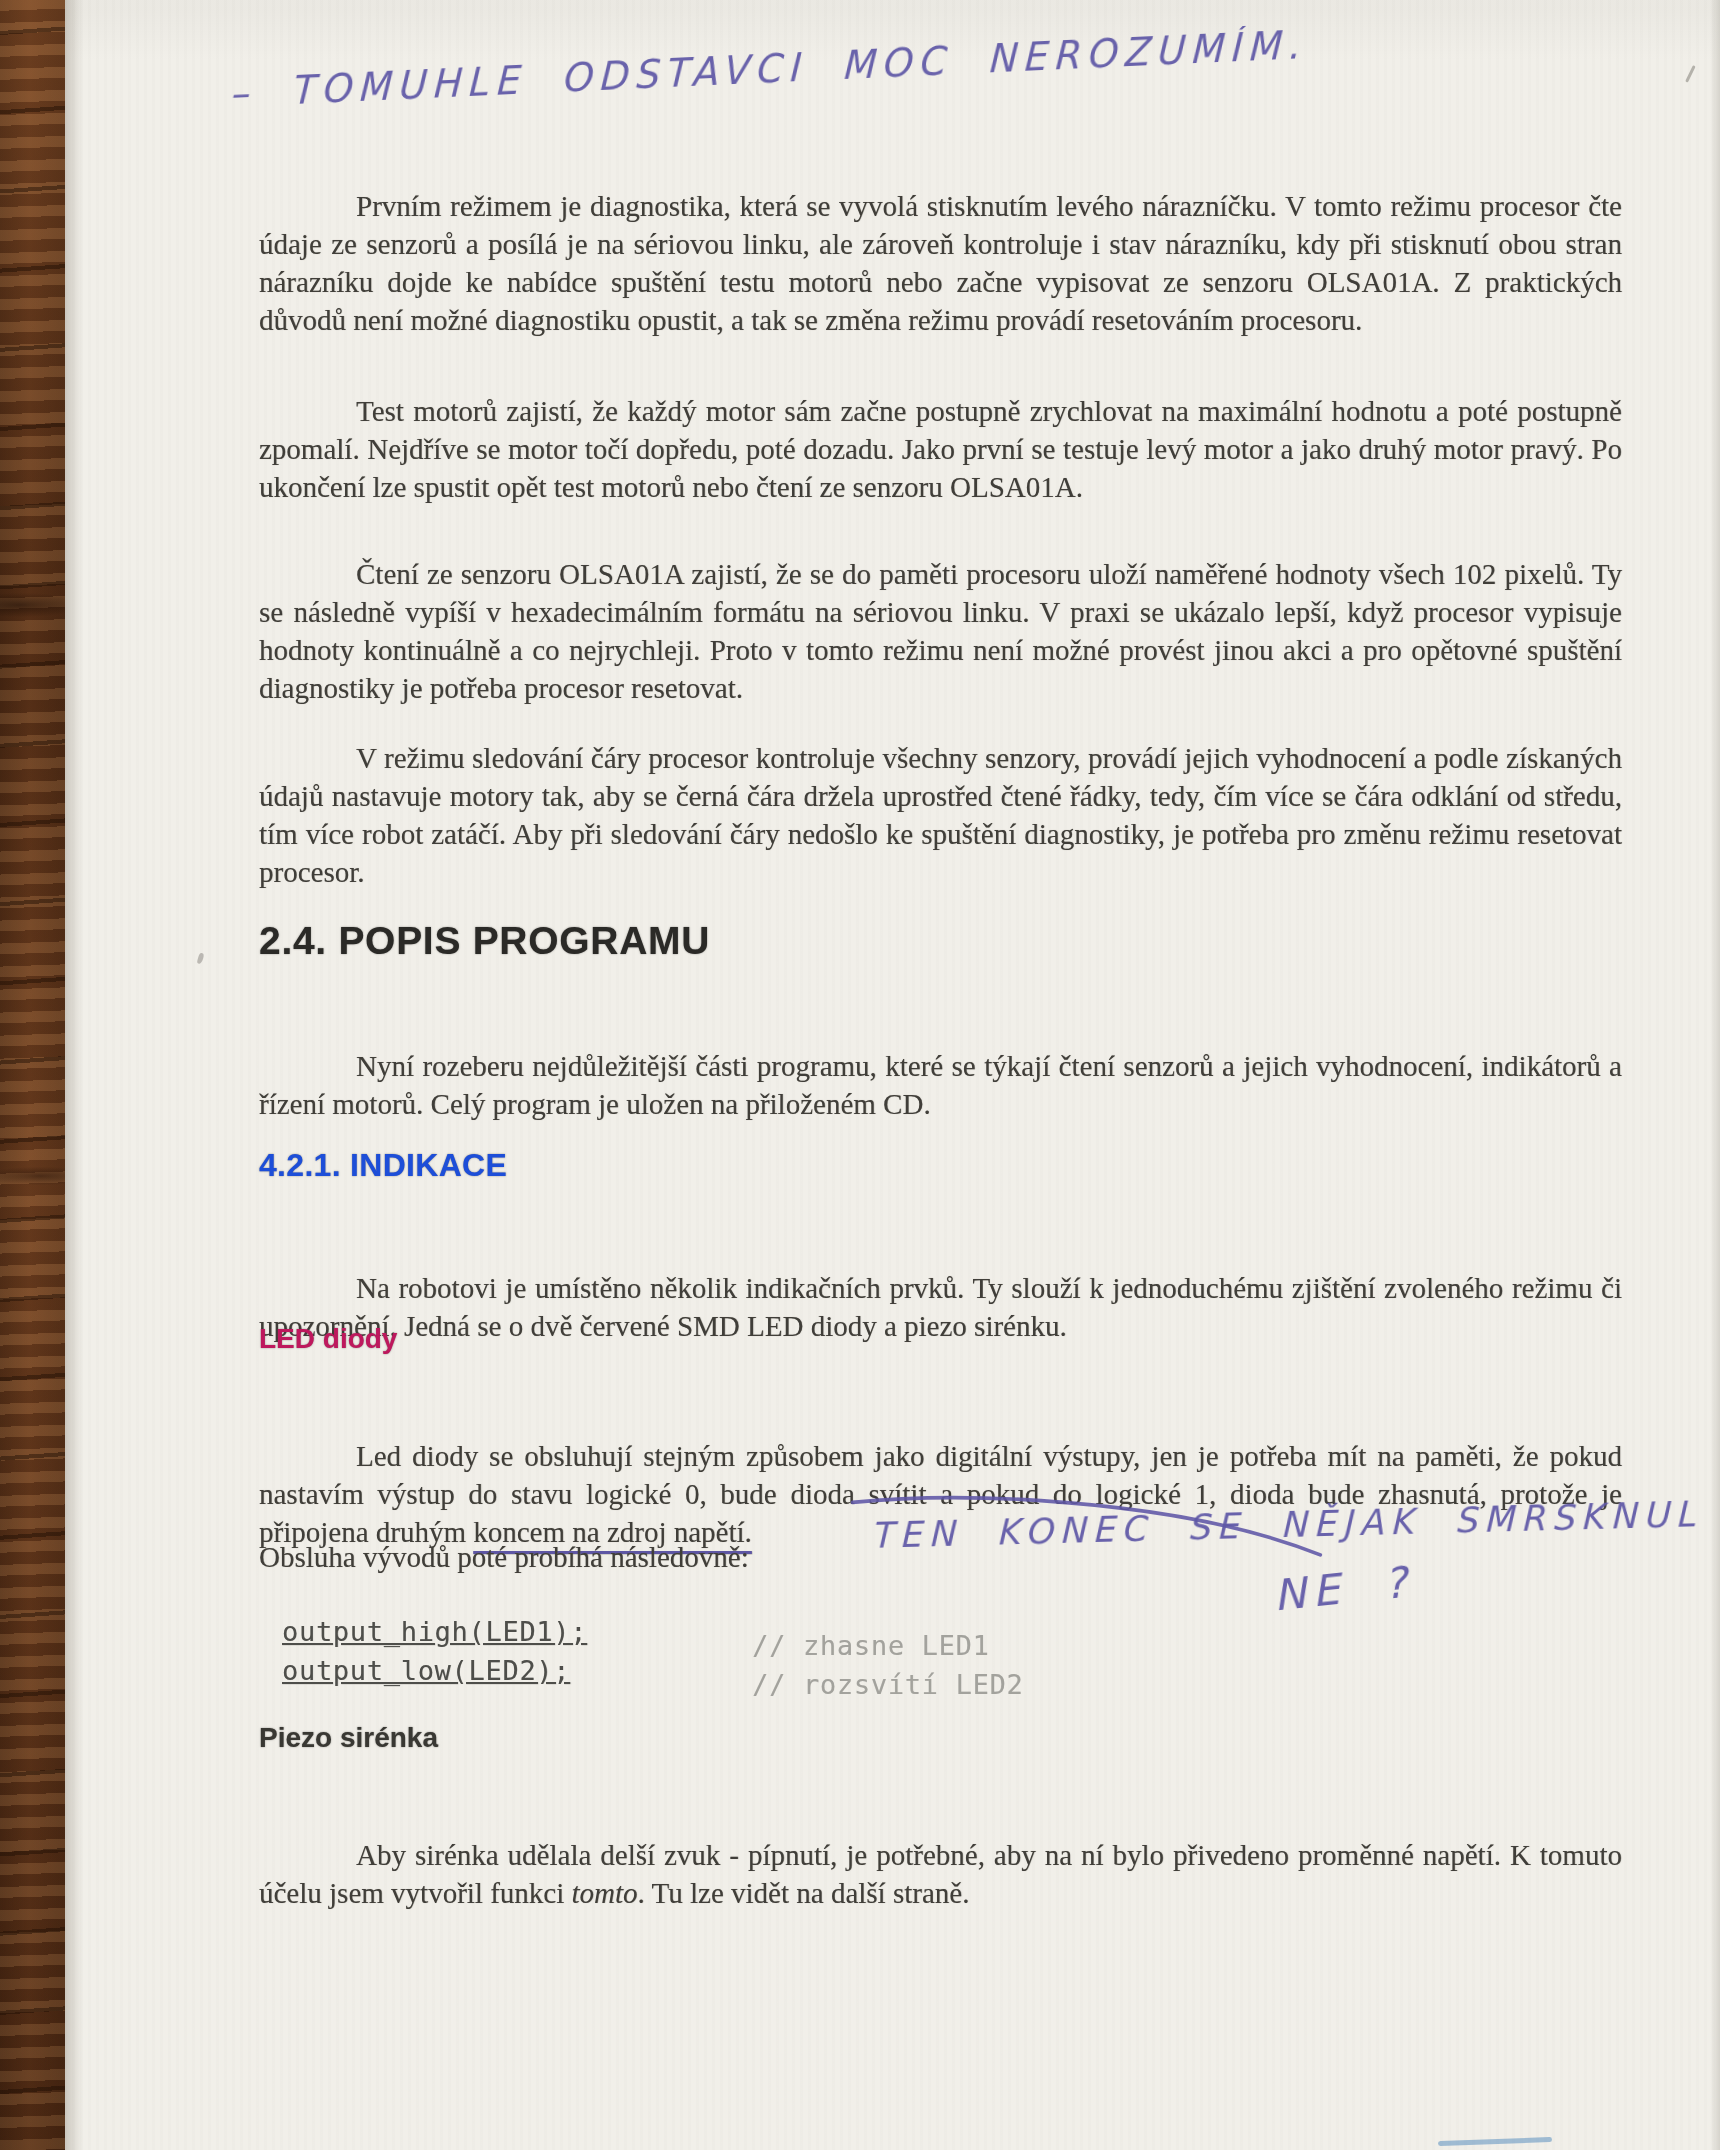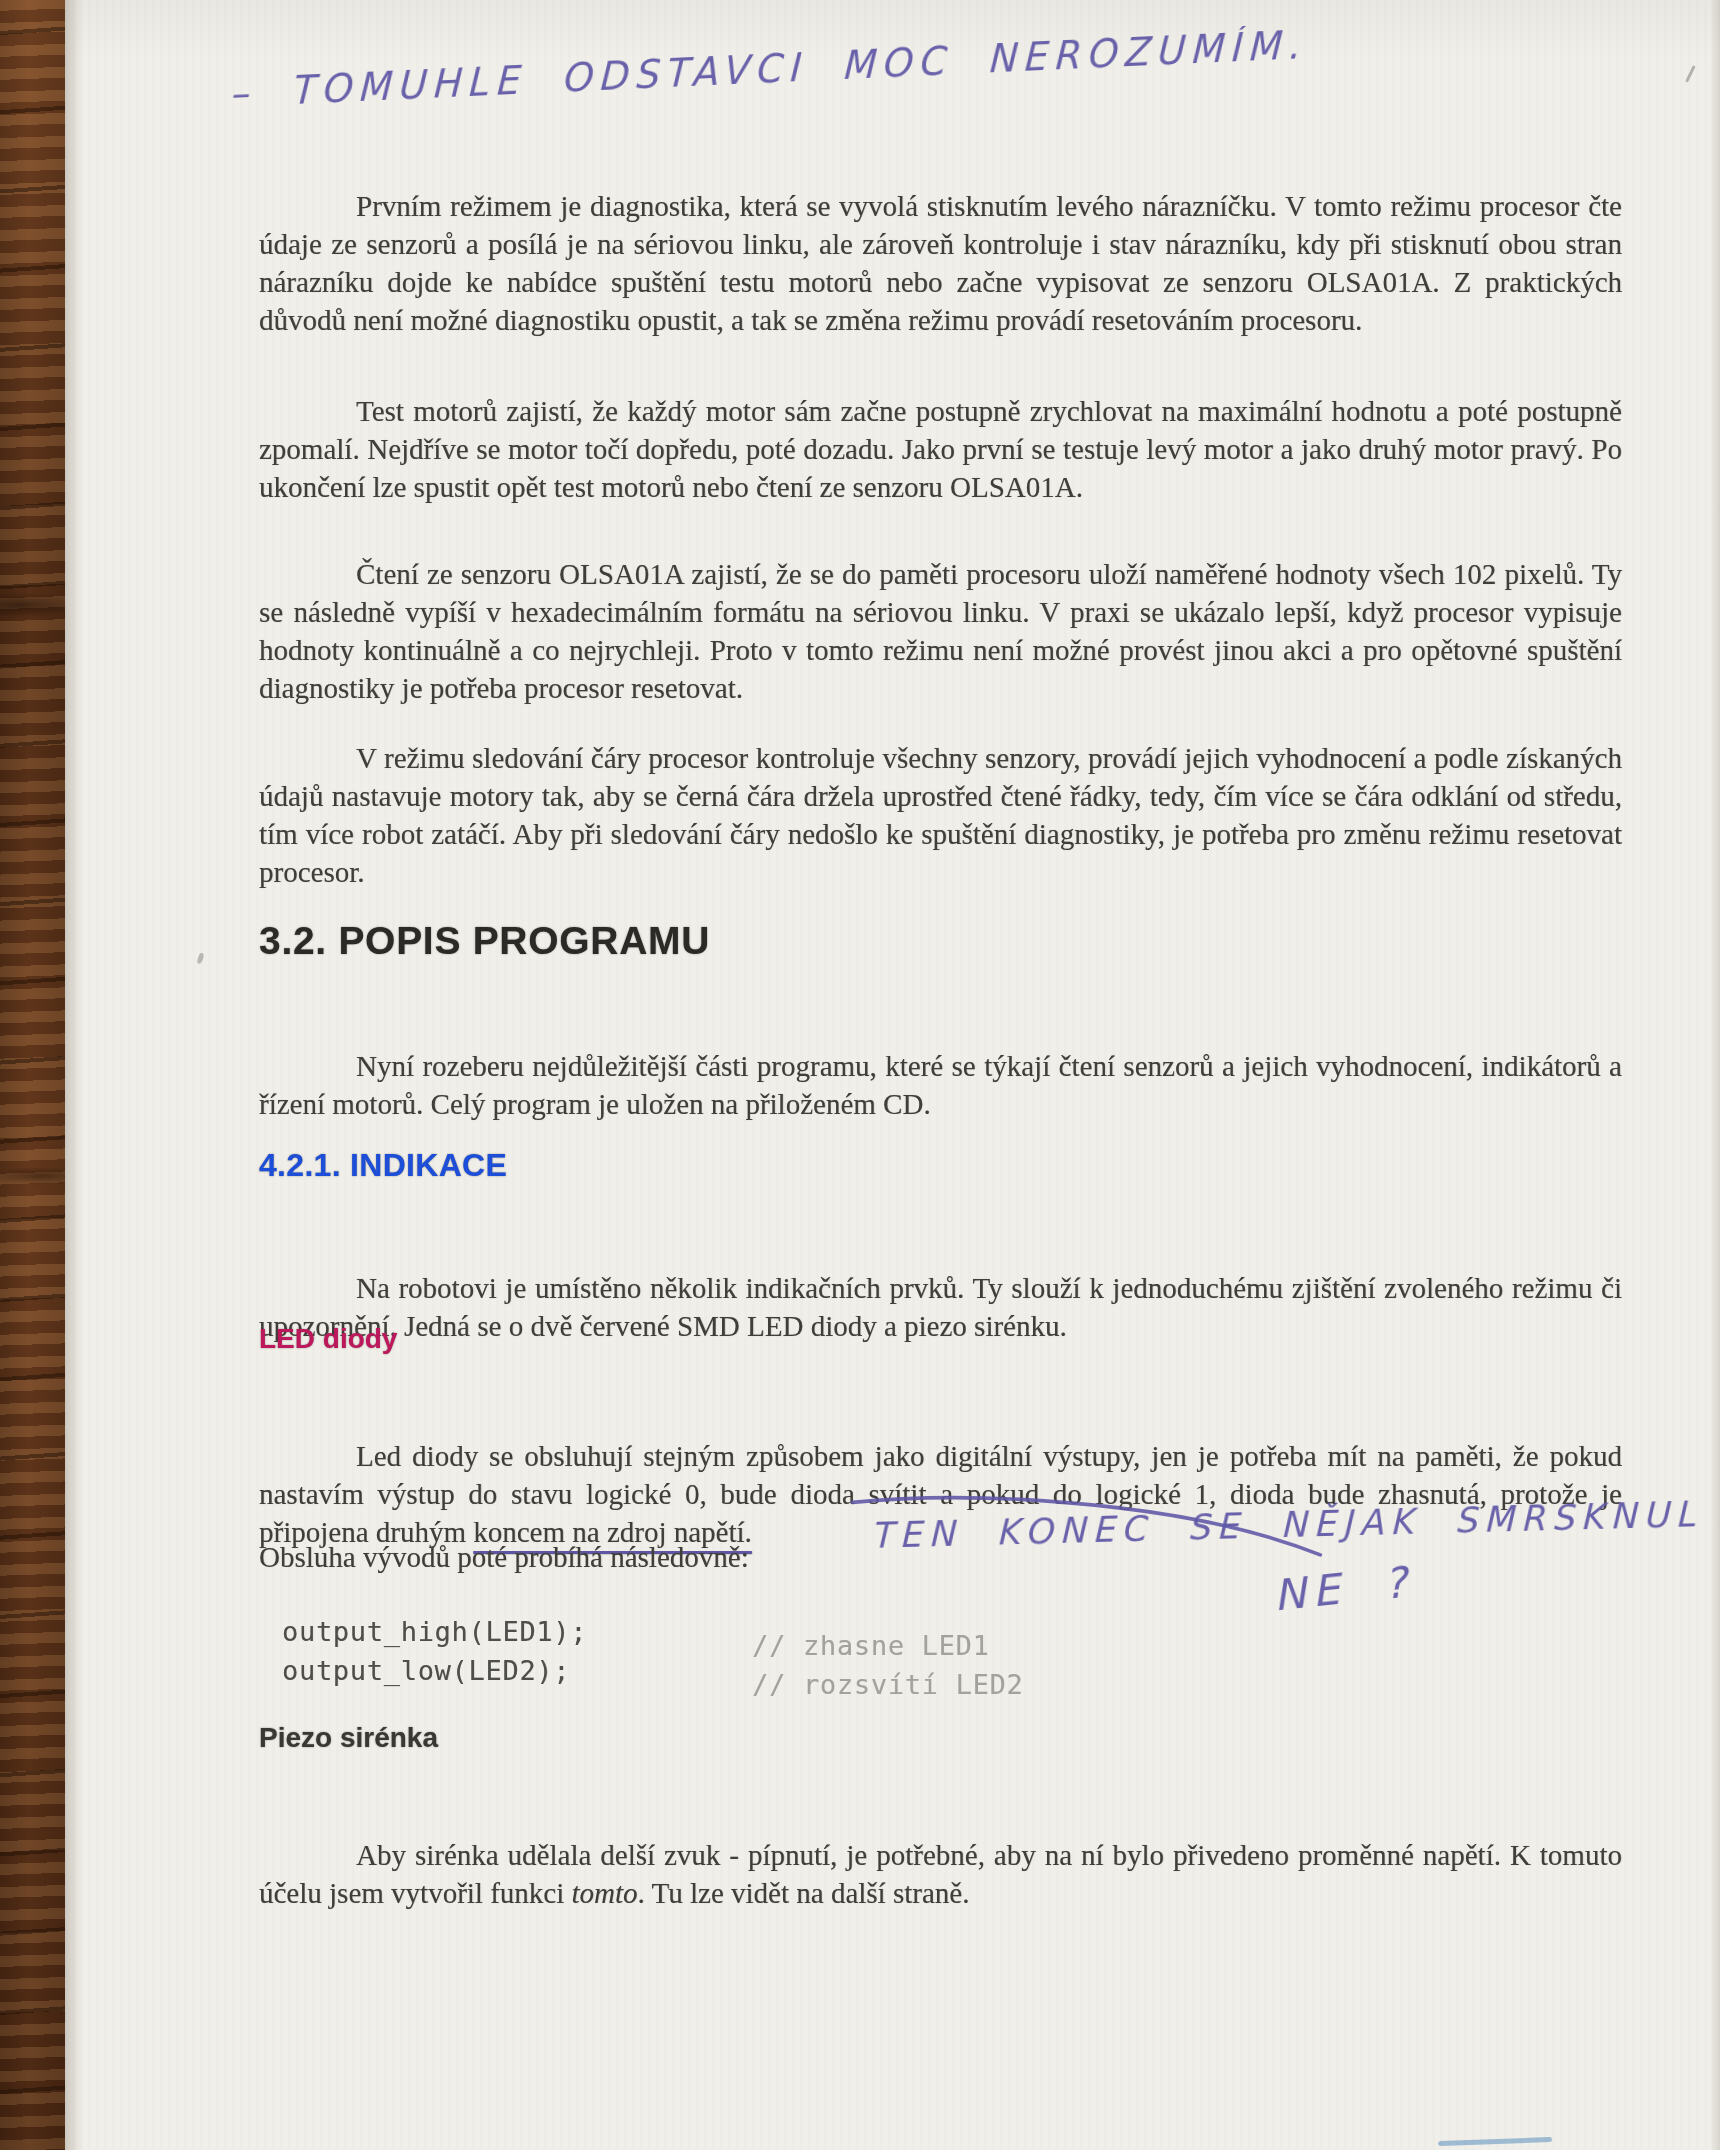--- a/index.html
+++ b/index.html
@@ -112,21 +112,21 @@
   
   .codeblock {
     position: absolute; left: 282px; top: 1612px; width: 1277px;
     font-family: "DejaVu Sans Mono", "Liberation Mono", monospace;
     font-size: 27px; line-height: 39px;
     color: #4e4e4a;
     letter-spacing: 0.7px;
     text-shadow: 0.3px 0.3px 0.5px rgba(110,110,105,0.5);
     filter: blur(0.2px);
   }
-  .code-line { position: relative; white-space: nowrap; }
+  .code-line { position: relative; white-space: nowrap; text-decoration: underline; }
   .comment {
     position: absolute; left: 470px; top: 0;
     color: rgba(152,152,146,0.5);
     margin-top: 14px;
   }
 
   
   .speck-tick {
     position: absolute; left: 1689px; top: 65px; width: 3.4px; height: 17.5px;
     background: #a5a29b; border-radius: 2px; opacity: 0.8;
@@ -153,21 +153,21 @@
   <div class="paper-edge-shadow"></div>
   <div class="right-edge"></div>
 
   <div class="hand top-note">– TOMUHLE ODSTAVCI MOC NEROZUMÍM.</div>
 
   <p class="tx indent" style="top:147px">Prvním režimem je diagnostika, která se vyvolá stisknutím levého nárazníčku. V tomto režimu procesor čte údaje ze senzorů a posílá je na sériovou linku, ale zároveň kontroluje i stav nárazníku, kdy při stisknutí obou stran nárazníku dojde ke nabídce spuštění testu motorů nebo začne vypisovat ze senzoru OLSA01A. Z praktických důvodů není možné diagnostiku opustit, a tak se změna režimu provádí resetováním procesoru.</p>
   <p class="tx indent" style="top:352px">Test motorů zajistí, že každý motor sám začne postupně zrychlovat na maximální hodnotu a poté postupně zpomalí. Nejdříve se motor točí dopředu, poté dozadu. Jako první se testuje levý motor a jako druhý motor pravý. Po ukončení lze spustit opět test motorů nebo čtení ze senzoru OLSA01A.</p>
   <p class="tx indent" style="top:515px">Čtení ze senzoru OLSA01A zajistí, že se do paměti procesoru uloží naměřené hodnoty všech 102 pixelů. Ty se následně vypíší v hexadecimálním formátu na sériovou linku. V praxi se ukázalo lepší, když procesor vypisuje hodnoty kontinuálně a co nejrychleji. Proto v tomto režimu není možné provést jinou akci a pro opětovné spuštění diagnostiky je potřeba procesor resetovat.</p>
   <p class="tx indent" style="top:699px">V režimu sledování čáry procesor kontroluje všechny senzory, provádí jejich vyhodnocení a podle získaných údajů nastavuje motory tak, aby se černá čára držela uprostřed čtené řádky, tedy, čím více se čára odklání od středu, tím více robot zatáčí. Aby při sledování čáry nedošlo ke spuštění diagnostiky, je potřeba pro změnu režimu resetovat procesor.</p>
 
-  <h1 class="hd hd-main" style="top:919px">3.2. POPIS PROGRAMU</h1>
+  <h1 class="hd hd-main" style="top:919px">2.4. POPIS PROGRAMU</h1>
   <p class="tx indent" style="top:1007px">Nyní rozeberu nejdůležitější části programu, které se týkají čtení senzorů a jejich vyhodnocení, indikátorů a řízení motorů. Celý program je uložen na přiloženém CD.</p>
 
   <h2 class="hd hd-sub" style="top:1147px">4.2.1. INDIKACE</h2>
   <p class="tx indent" style="top:1229px">Na robotovi je umístěno několik indikačních prvků. Ty slouží k jednoduchému zjištění zvoleného režimu či upozornění. Jedná se o dvě červené SMD LED diody a piezo sirénku.</p>
 
   <h3 class="hd hd-small" style="top:1323px">LED diody</h3>
   <p class="tx indent" style="top:1397px"><span>Led diody se obsluhují stejným způsobem jako digitální výstupy, jen je potřeba mít na paměti, že pokud nastavím výstup do stavu logické 0, bude dioda svítit a pokud do logické 1, dioda bude zhasnutá, protože je připojena druhým </span><span class="underlined-hand">koncem na zdroj napětí.</span></p>
 
   <svg class="swoosh" width="477" height="74" viewBox="0 0 710 110">
     <path d="M4,14 C120,2 262,6 400,22 C520,36 624,62 700,92" fill="none" stroke="#5e57a6" stroke-width="5.5" stroke-linecap="round" opacity="0.88"></path>

